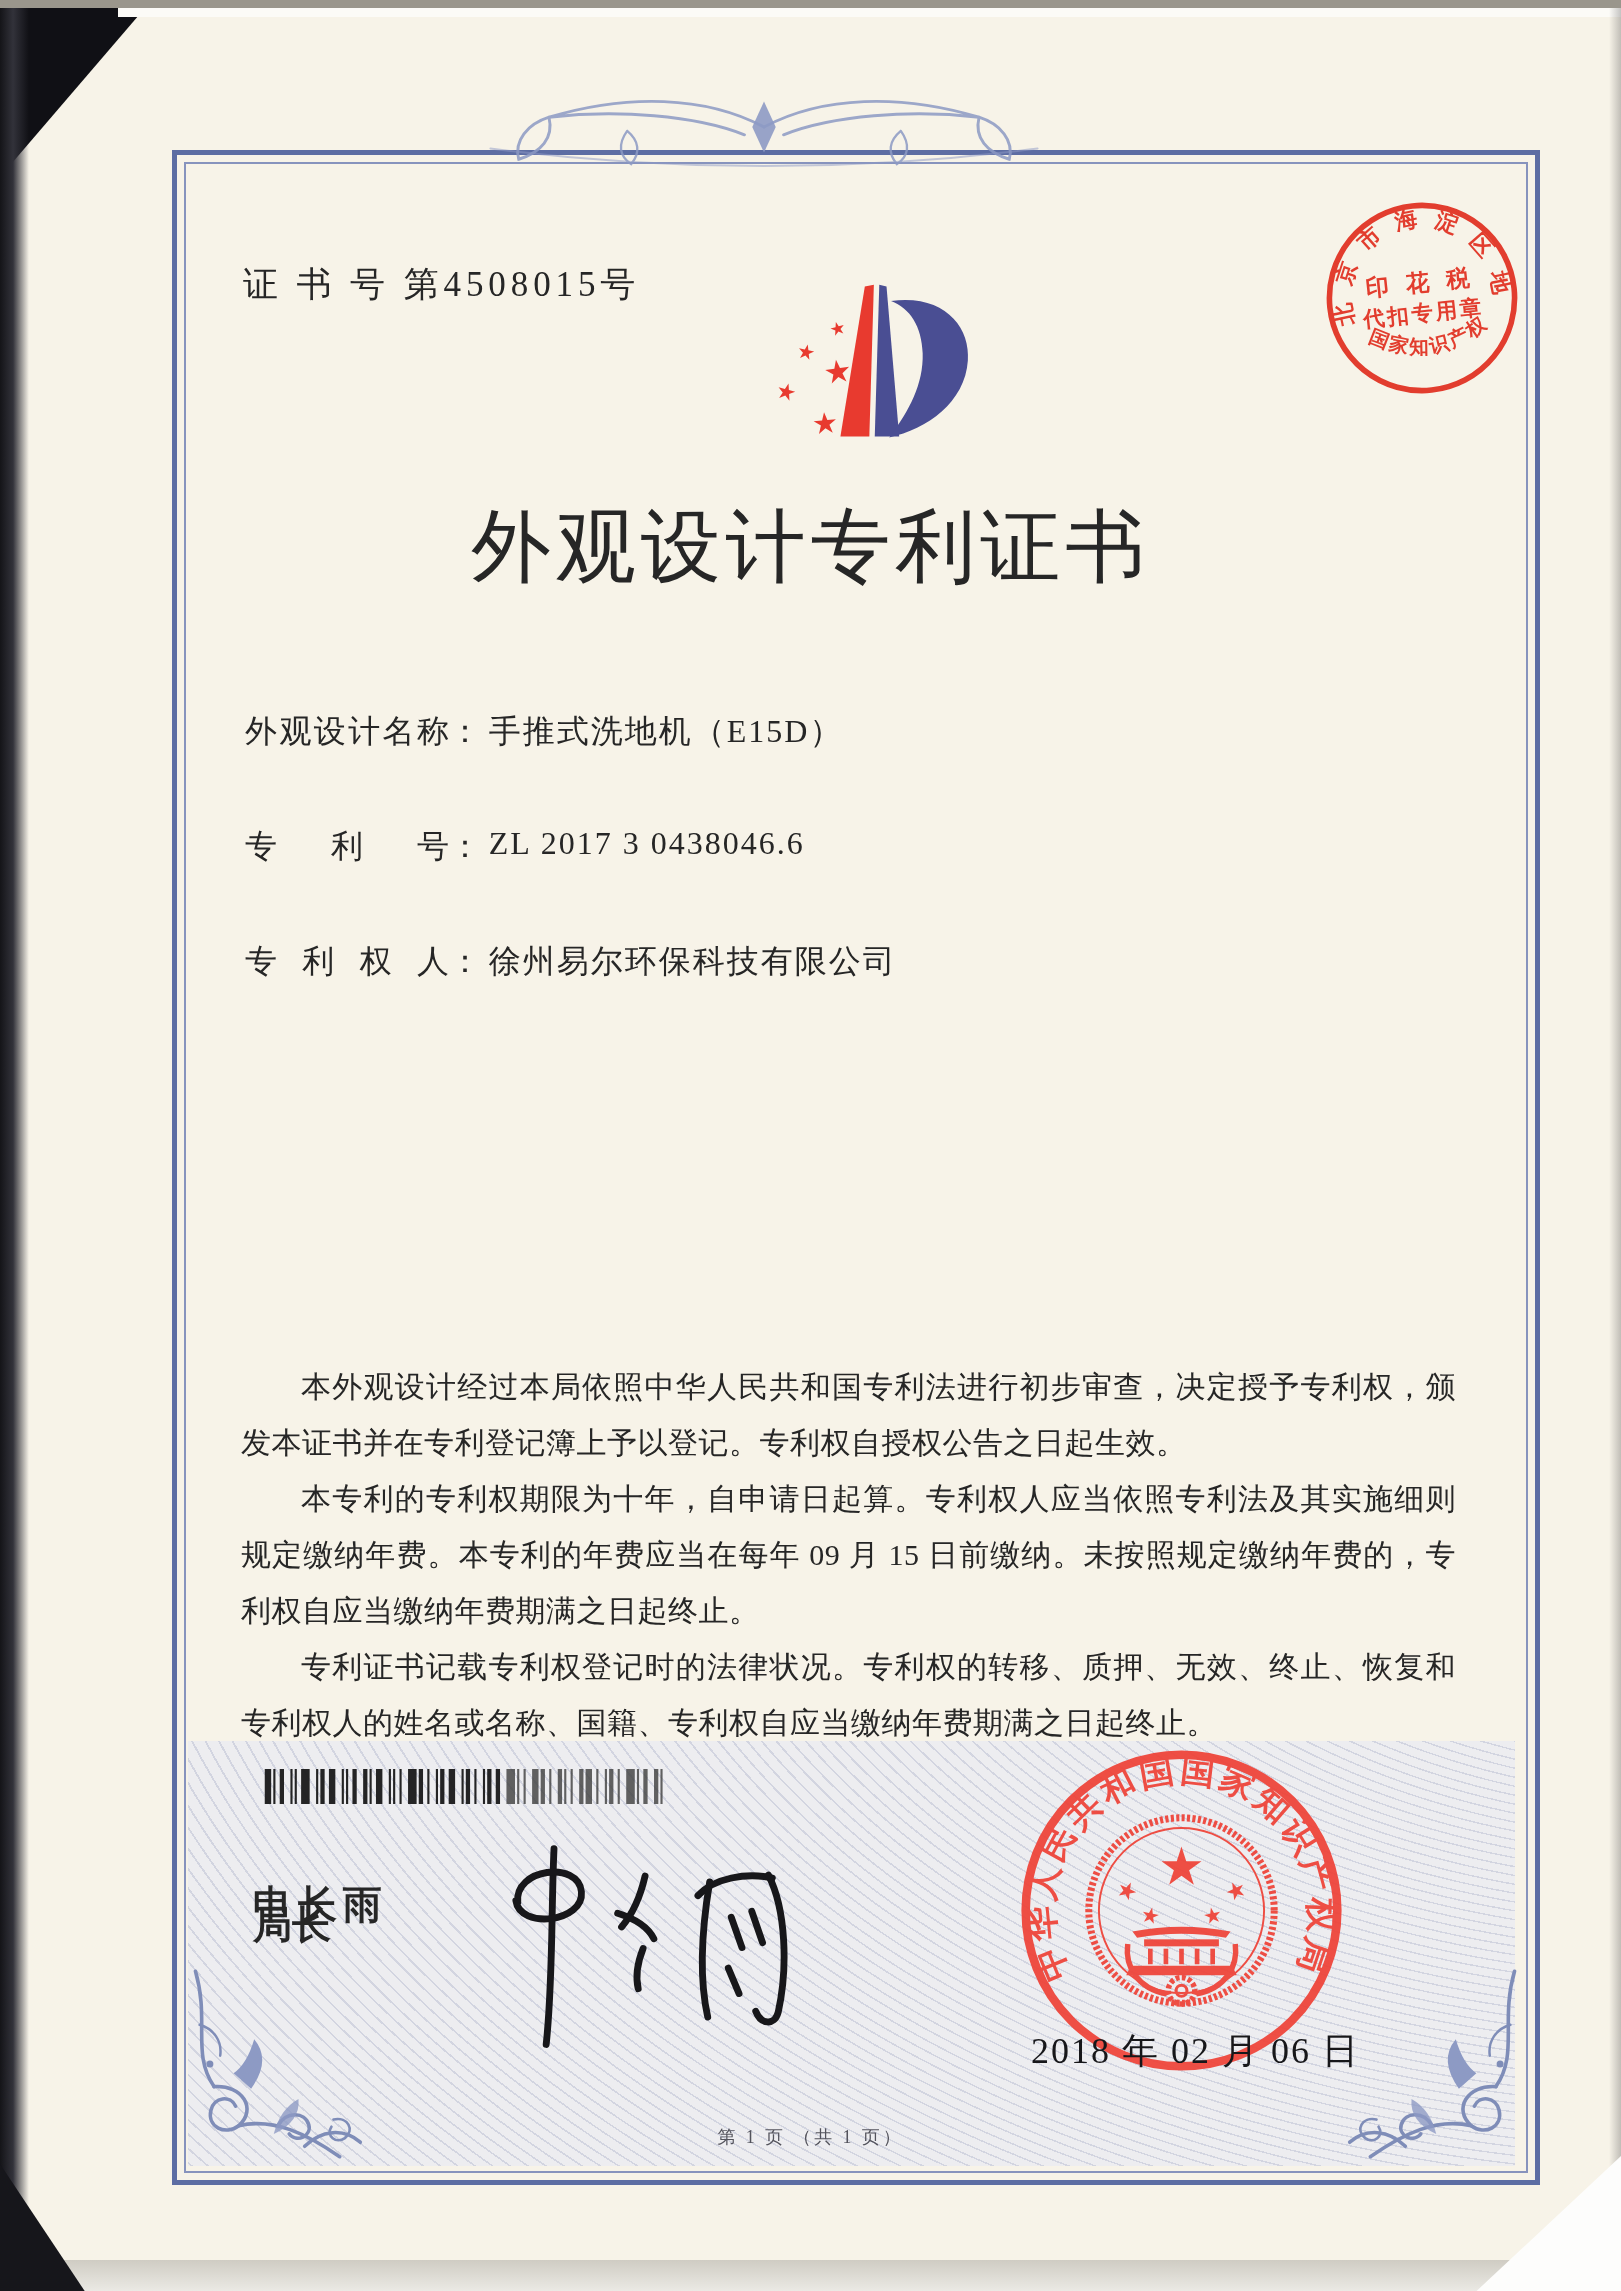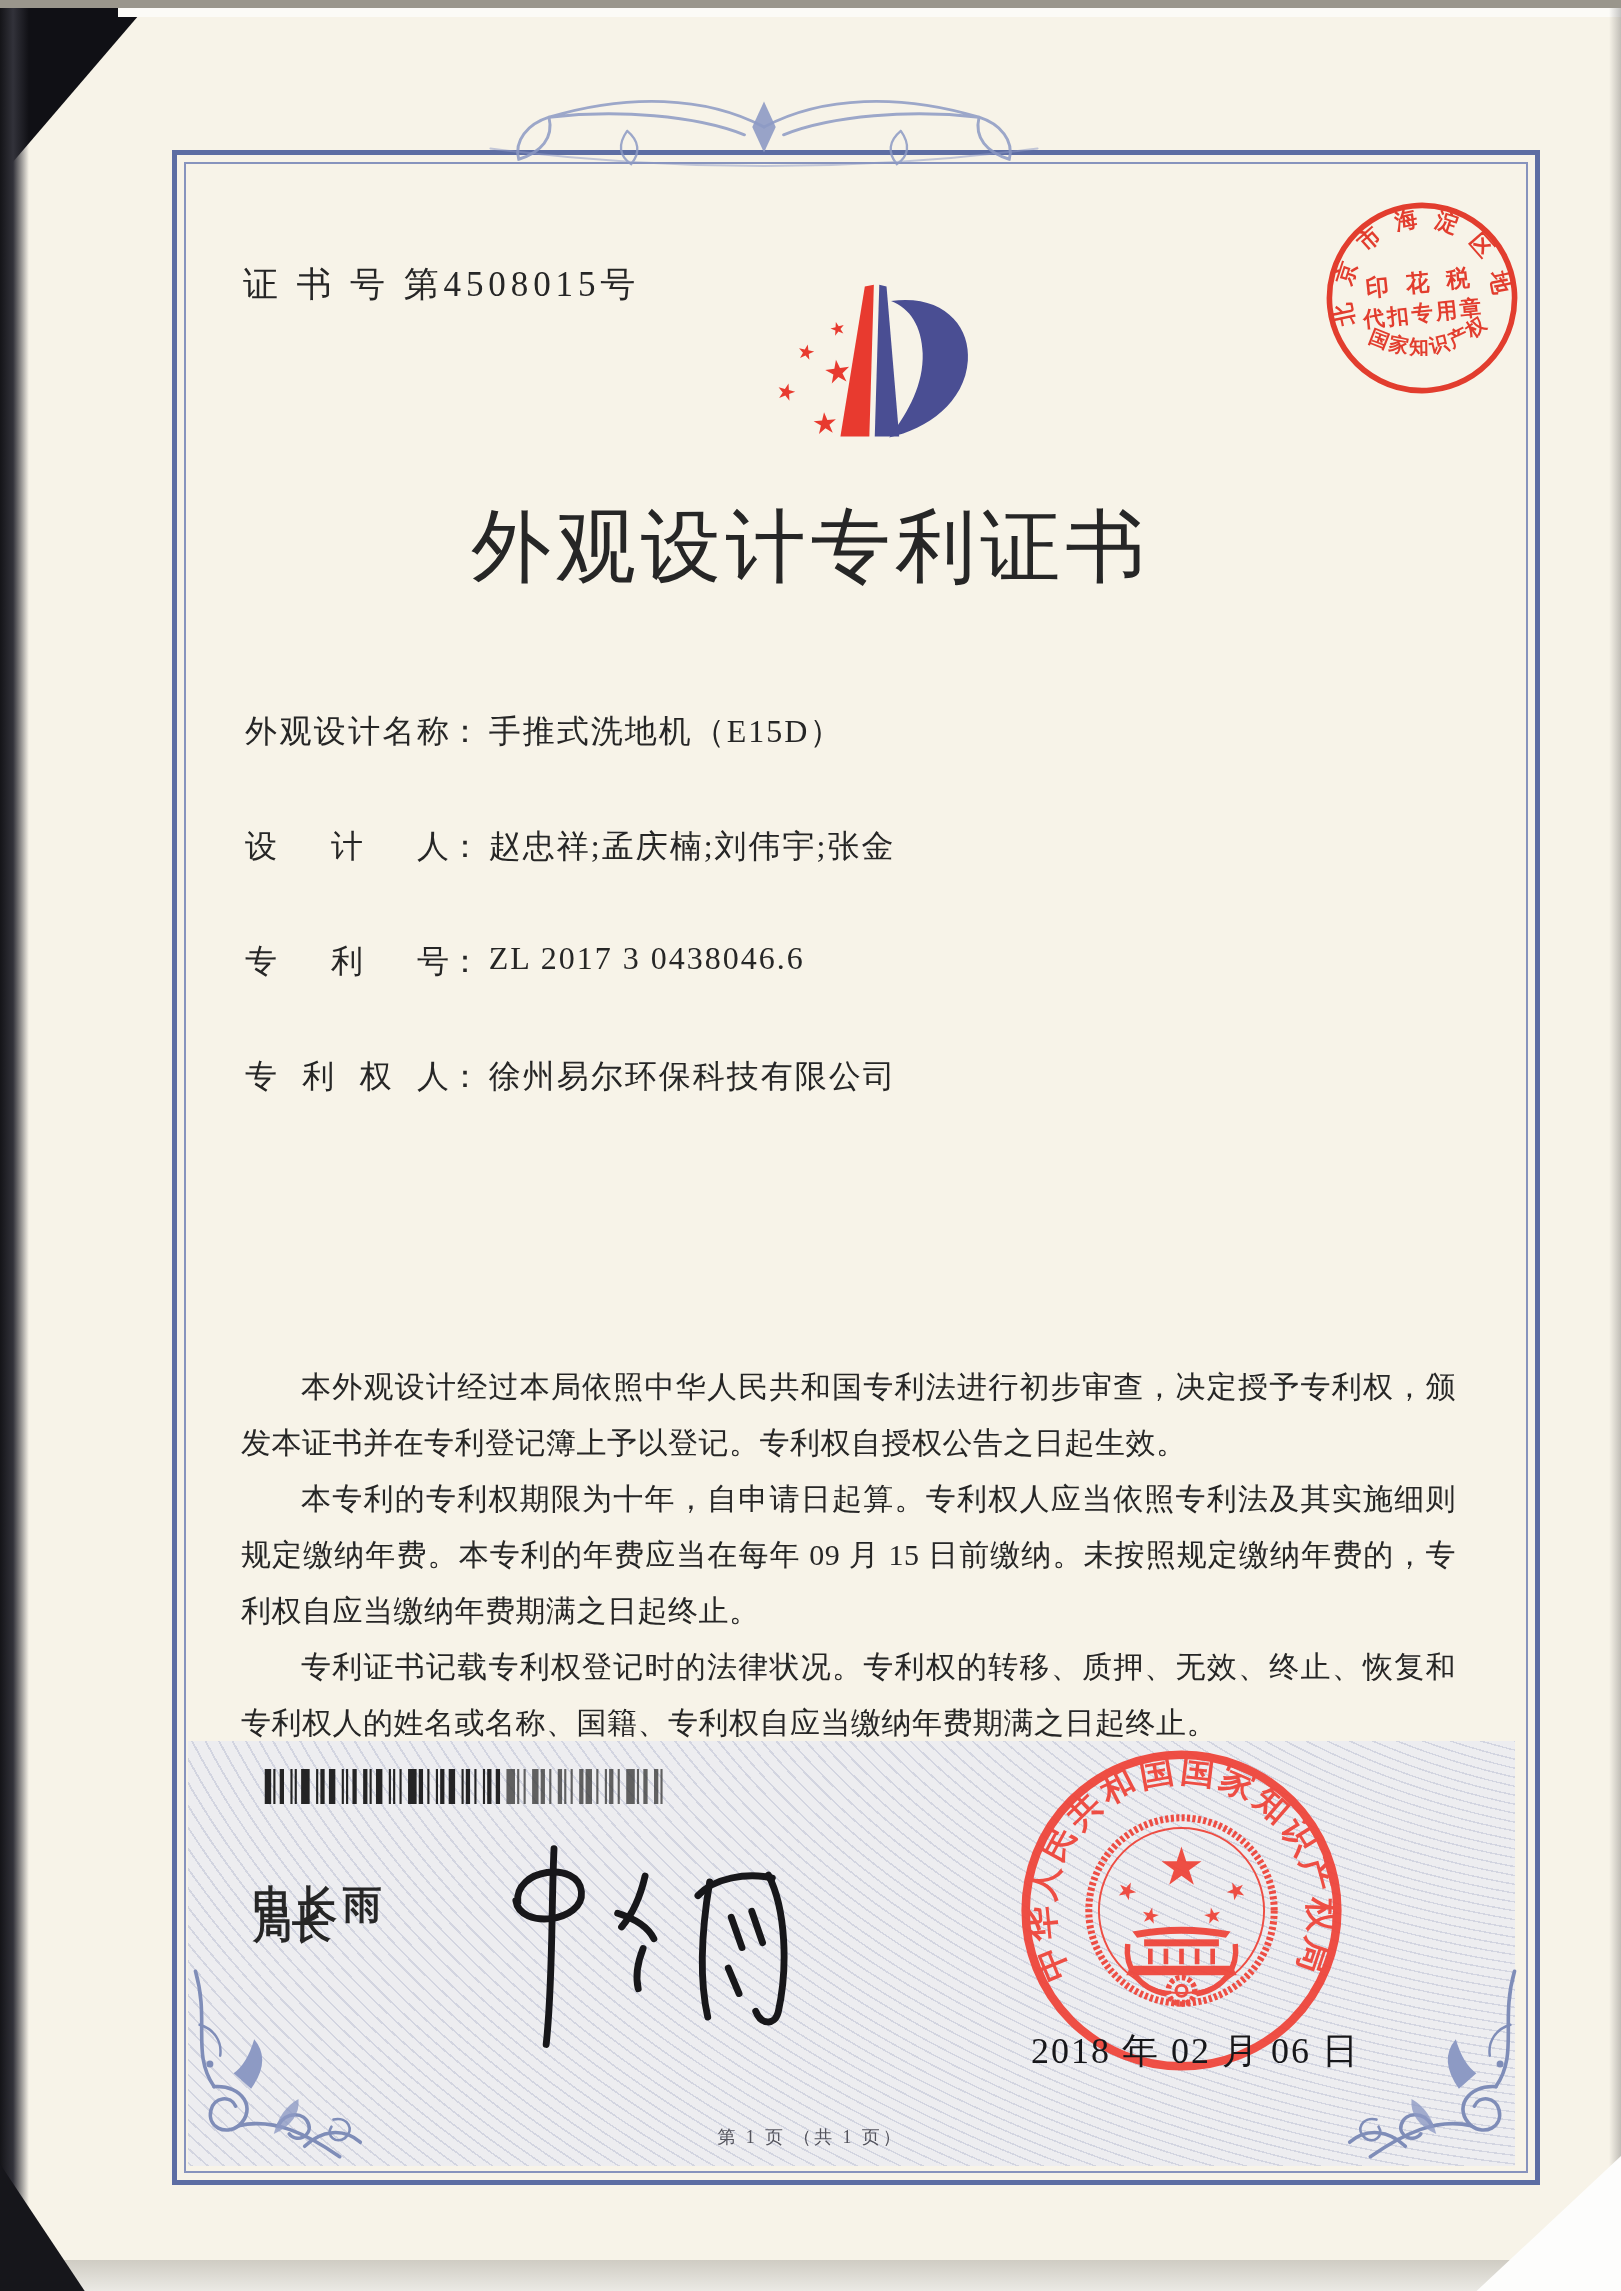--- a/index.html
+++ b/index.html
@@ -149,23 +149,20 @@
     <text class="stamp-red" font-size="21" font-weight="bold">
       <textPath href="#taxBotArc" startOffset="4" textLength="160" lengthAdjust="spacing">国家知识产权局</textPath>
     </text>
   </svg>
 
   <div class="title">外观设计专利证书</div>
 
   <div class="fields">
     <div class="frow">
       <span class="flabel">外观设计名称</span><span class="fcolon">：</span><span class="fvalue">手推式洗地机（E15D）</span>
-    </div>
-    <div class="frow">
-      <span class="flabel">设计人</span><span class="fcolon">：</span><span class="fvalue">赵忠祥;孟庆楠;刘伟宇;张金</span>
     </div>
     <div class="frow">
       <span class="flabel">专利号</span><span class="fcolon">：</span><span class="fvalue">ZL 2017 3 0438046.6</span>
     </div>
     <div class="frow">
       <span class="flabel">专利权人</span><span class="fcolon">：</span><span class="fvalue">徐州易尔环保科技有限公司</span>
     </div>
   </div>
 
   <div class="paras">

